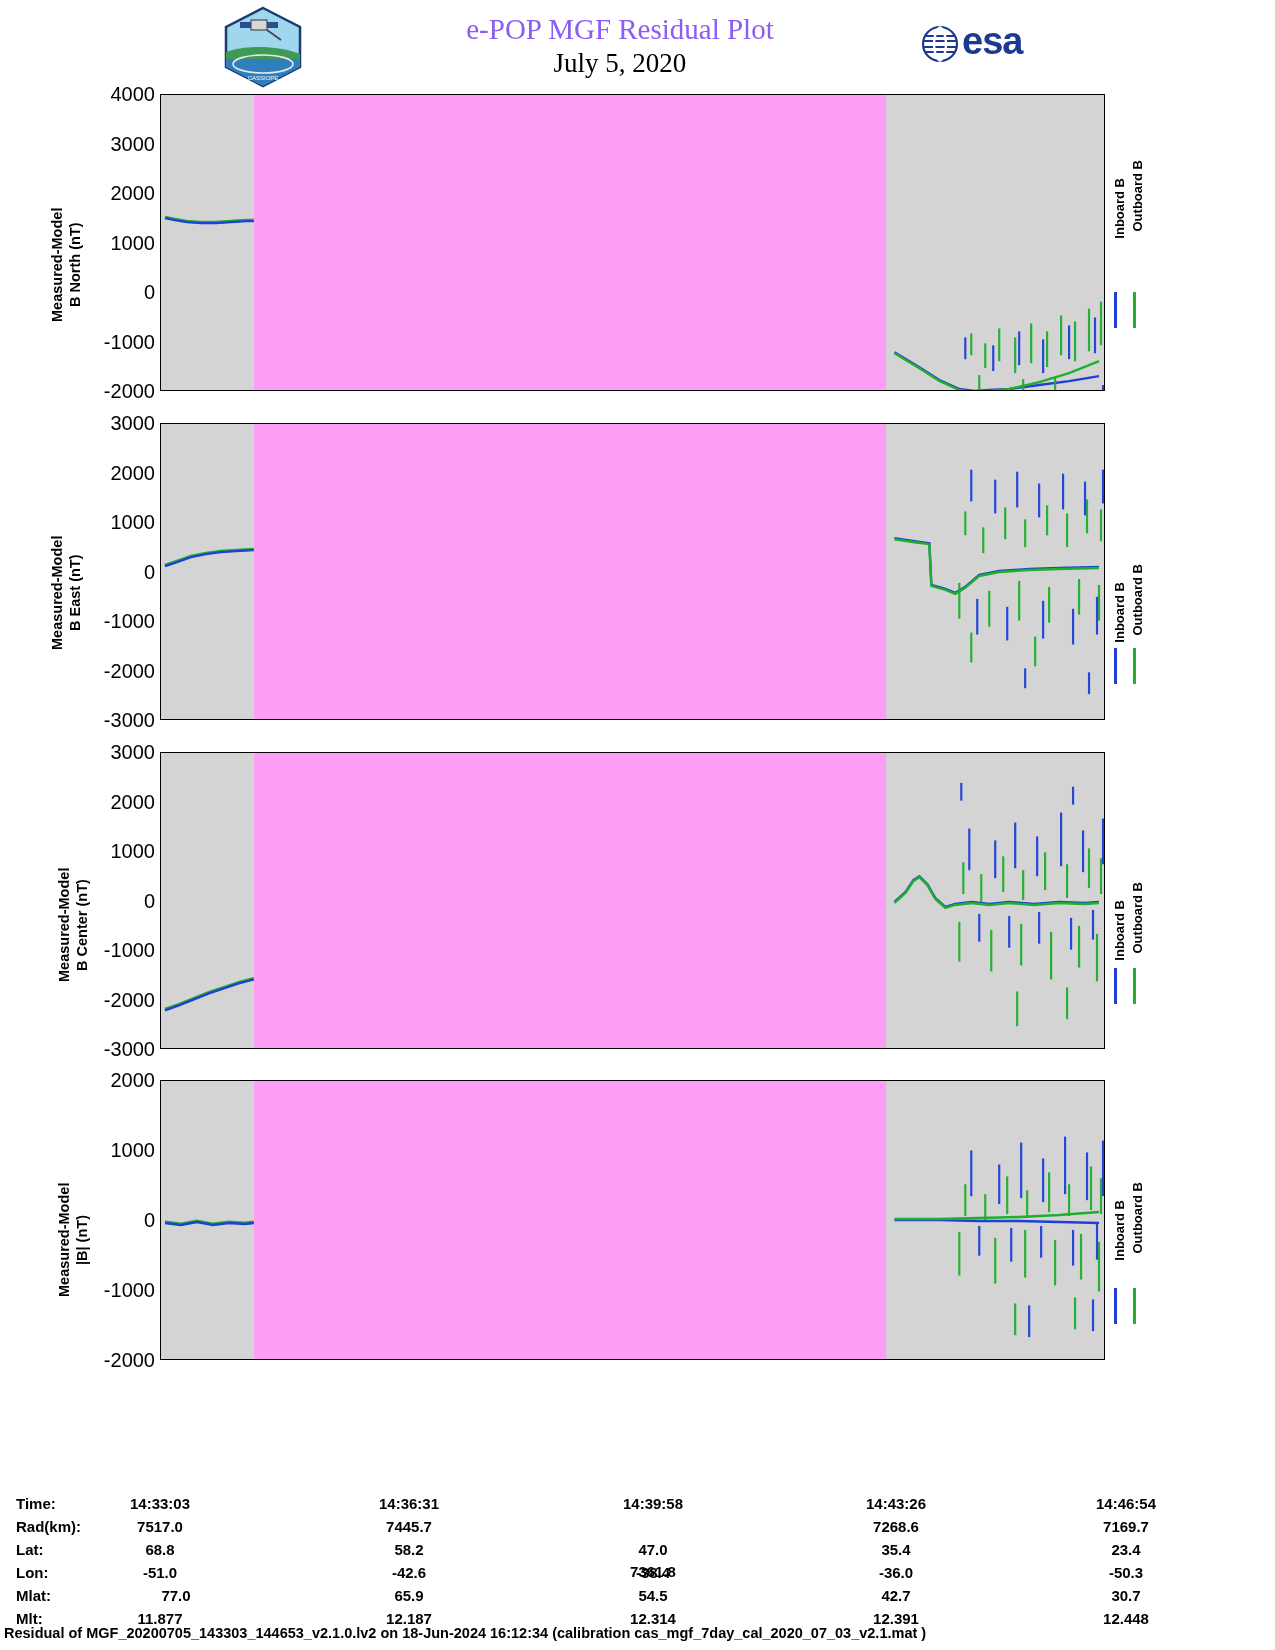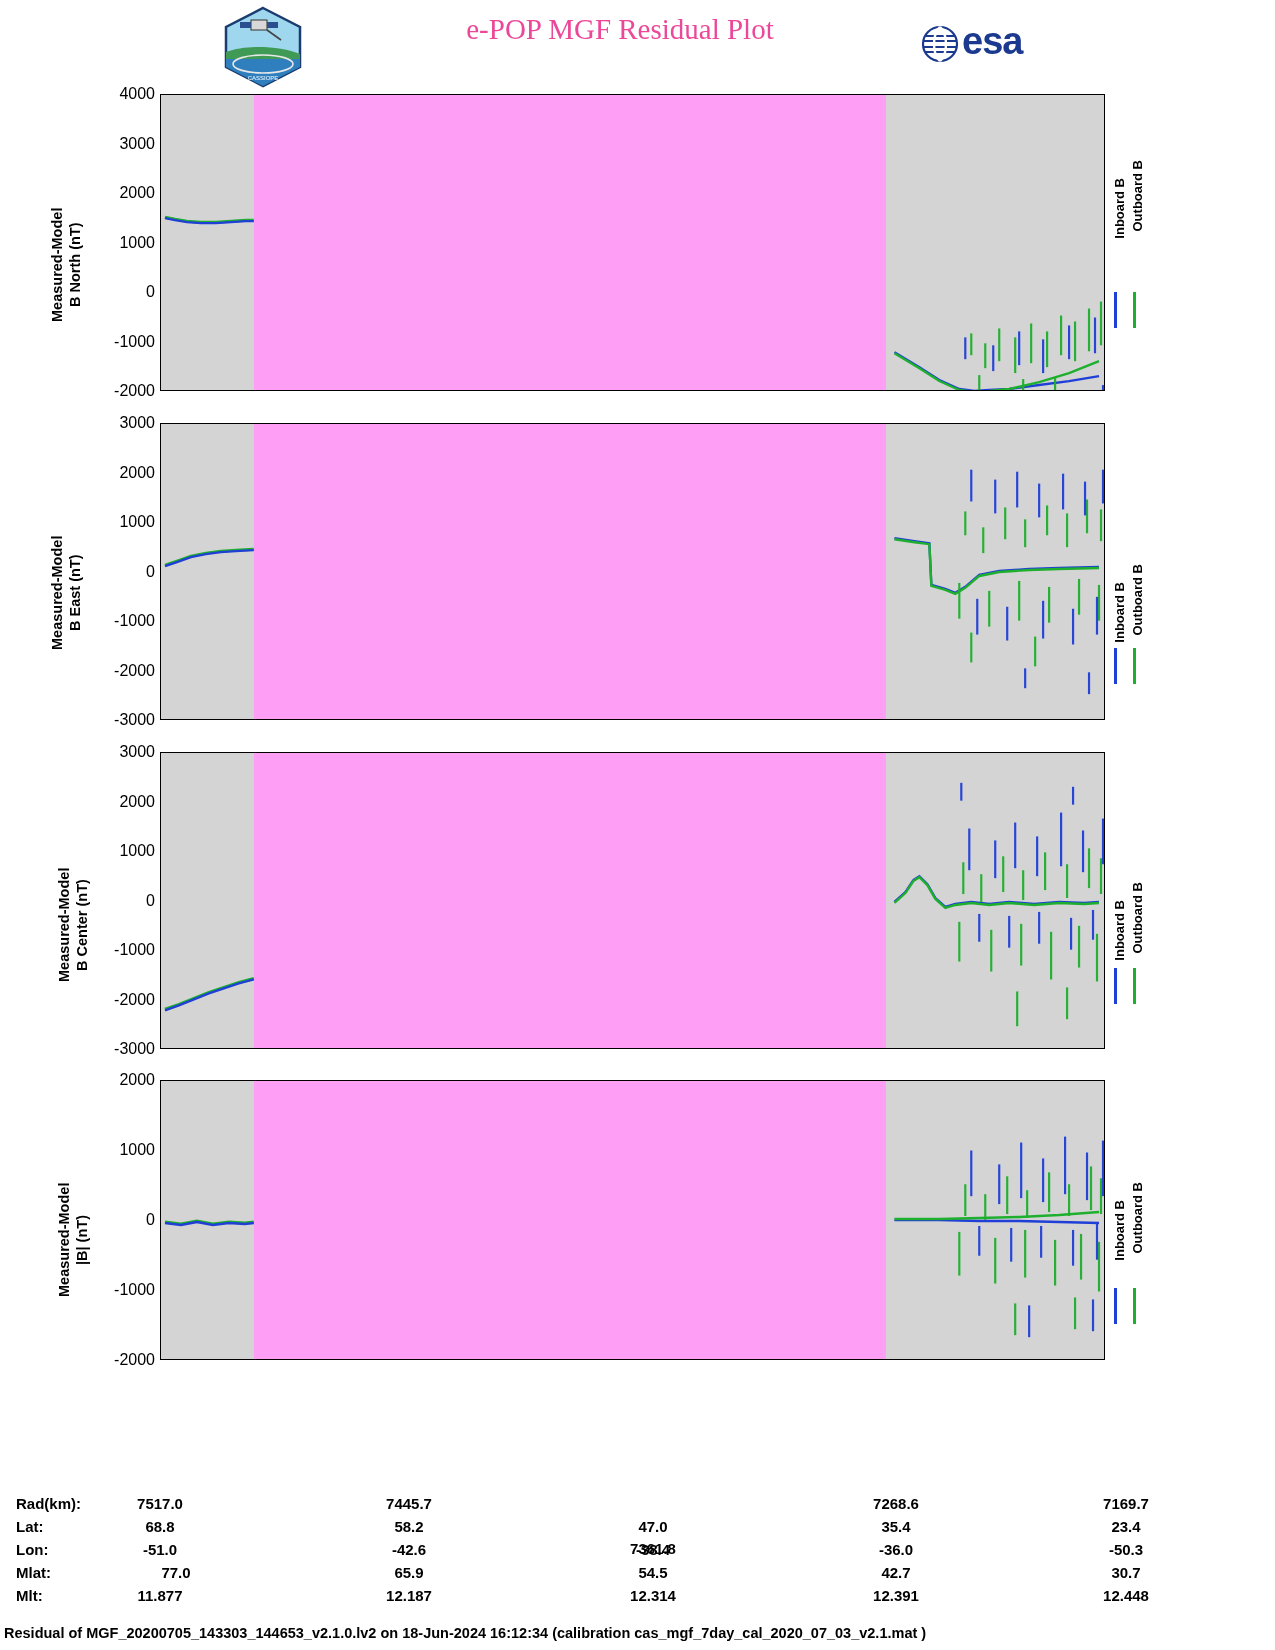--- a/index.html
+++ b/index.html
@@ -4,35 +4,35 @@
 <style>
   html,body{margin:0;padding:0;}
   body{
     width:1275px;height:1650px;background:#ffffff;
     font-family:"Liberation Sans", sans-serif;
     position:relative;overflow:hidden;
   }
   
   .header{position:absolute;left:0;top:0;width:1275px;height:92px;}
   .title-block{position:absolute;left:330px;top:12px;width:580px;text-align:center;}
-  .title-main{font-family:"Liberation Serif", serif;font-size:29px;color:#ec4899;line-height:1.22;}
+  .title-main{font-family:"Liberation Serif", serif;font-size:29px;color:#8b5cf6;line-height:1.22;}
   .title-sub{font-family:"Liberation Serif", serif;font-size:27px;color:#000;line-height:1.22;}
   .mission-logo{position:absolute;left:221px;top:6px;width:84px;height:82px;}
   .esa-logo{position:absolute;left:920px;top:22px;width:125px;height:45px;}
   .esa-text{font-family:"Liberation Sans", sans-serif;font-weight:700;font-size:38px;color:#1b3a8f;
             position:absolute;left:42px;top:-2px;letter-spacing:-1px;}
 
   
   .panel{position:absolute;left:160px;width:945px;border:1.5px solid #000;box-sizing:border-box;background:#d4d4d4;}
   .panel .magenta{position:absolute;top:0;bottom:0;background:#ff9ef5;}
   .panel .plotsvg{position:absolute;left:0;top:0;width:100%;height:100%;}
 
   .ytitle{position:absolute;font-weight:700;font-size:14.5px;color:#000;
           writing-mode:vertical-rl;transform:rotate(180deg);text-align:center;line-height:1.25;}
-  .ylabels{position:absolute;text-align:right;font-size:16px;color:#000;font-family:"Liberation Sans",sans-serif;}
+  .ylabels{position:absolute;text-align:right;font-size:20px;color:#000;font-family:"Liberation Sans",sans-serif;}
   .ylabel{position:absolute;right:0;transform:translateY(-50%);white-space:nowrap;}
 
   .legend{position:absolute;font-weight:700;font-size:13px;color:#000;
           writing-mode:vertical-rl;transform:rotate(180deg);white-space:nowrap;}
   .legend-line{position:absolute;width:2.5px;height:36px;}
 
   
   .table{position:absolute;left:16px;top:1495px;width:1150px;font-size:15px;font-weight:700;color:#000;}
   .trow{position:relative;height:23px;}
   .tlabel{position:absolute;left:0;width:90px;}
@@ -53,20 +53,21 @@
       <rect x="30" y="14" width="16" height="10" fill="#d8d8d8" stroke="#333" stroke-width="1"></rect>
       <rect x="19" y="16" width="11" height="6" fill="#2b4f8e"></rect>
       <rect x="46" y="16" width="11" height="6" fill="#2b4f8e"></rect>
       <line x1="46" y1="24" x2="60" y2="34" stroke="#444" stroke-width="1.6"></line>
       <text x="42" y="74" font-size="6" fill="#ffffff" text-anchor="middle" font-family="Liberation Sans, sans-serif">CASSIOPE</text>
     </svg>
   </div>
 
   <div class="title-block">
     <div class="title-main">e-POP MGF Residual Plot</div>
+    <div class="title-sub">July 5, 2020</div>
   </div>
 
   <div class="esa-logo">
     <svg width="125" height="45" viewBox="0 0 125 45">
       <g fill="#1b3a8f">
         <circle cx="20" cy="22" r="17" fill="none" stroke="#1b3a8f" stroke-width="2.2"></circle>
         <path d="M6,14 H34 M4,19 H36 M4,25 H36 M6,30 H34" stroke="#1b3a8f" stroke-width="2" fill="none"></path>
         <path d="M20,5 C12,12 12,32 20,39" stroke="#ffffff" stroke-width="2.4" fill="none"></path>
         <path d="M20,5 C28,12 28,32 20,39" stroke="#ffffff" stroke-width="2.4" fill="none"></path>
       </g>
@@ -329,20 +330,28 @@
   <span>Inboard B</span>
 </div>
 <div class="legend" style="left:1130px;top:1182px;">
   <span>Outboard B</span>
 </div>
 <div class="legend-line" style="left:1114px;top:1288px;background:#1f3fd6;"></div>
 <div class="legend-line" style="left:1133px;top:1288px;background:#1faf2e;"></div>
 
 <div class="table">
 
+  <div class="trow">
+    <div class="tlabel">Time:</div>
+    <div class="tcell" style="left:144px;">14:33:03</div>
+    <div class="tcell" style="left:393px;">14:36:31</div>
+    <div class="tcell" style="left:637px;">14:39:58</div>
+    <div class="tcell" style="left:880px;">14:43:26</div>
+    <div class="tcell" style="left:1110px;">14:46:54</div>
+  </div>
 
   <div class="trow">
     <div class="tlabel">Rad(km):</div>
     <div class="tcell" style="left:144px;">7517.0</div>
     <div class="tcell" style="left:393px;">7445.7</div>
     <div class="tcell" style="left:637px;margin-top:45px;">7361.8</div>
     <div class="tcell" style="left:880px;">7268.6</div>
     <div class="tcell" style="left:1110px;">7169.7</div>
   </div>
 

